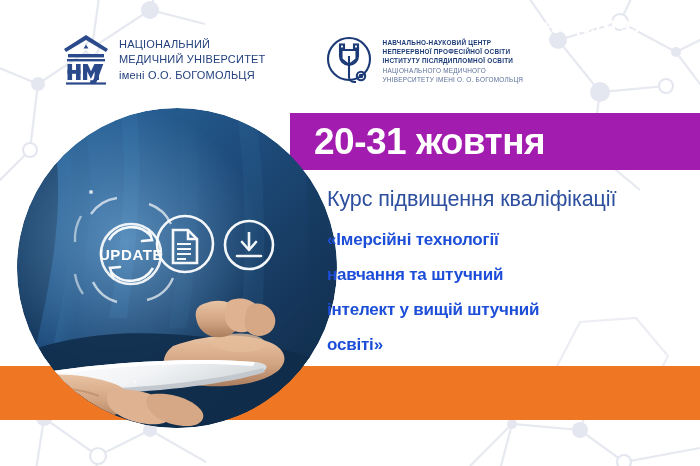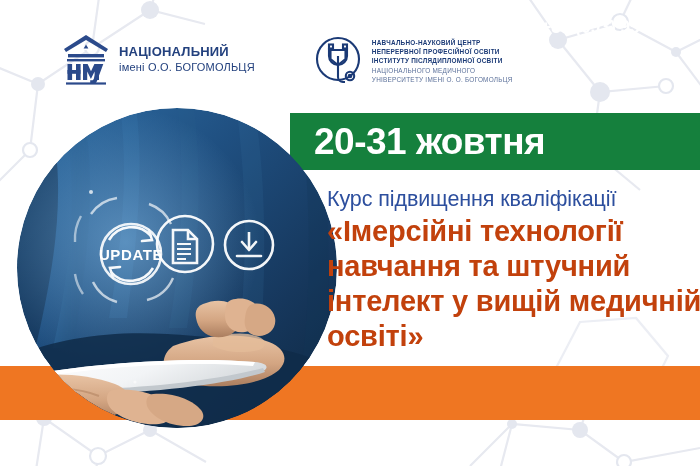--- a/index.html
+++ b/index.html
@@ -45,22 +45,22 @@
     flex: 0 0 auto;
     line-height: 0;
   }
   .nmu-text {
     display: flex;
     flex-direction: column;
     justify-content: center;
     color: #23417e;
   }
   .nmu-l1, .nmu-l2 {
-    font-size: 13px;
-    font-weight: 700;
+    font-size: 11px;
+    font-weight: 400;
     letter-spacing: 0.2px;
     line-height: 15.5px;
     white-space: nowrap;
   }
   .nmu-l3 {
     font-size: 11px;
     font-weight: 400;
     letter-spacing: 0.2px;
     line-height: 14px;
     white-space: nowrap;
@@ -101,21 +101,21 @@
   }
   .photo-circle svg { display: block; }
 
   
   .date-banner {
     position: absolute;
     left: 290px;
     top: 113px;
     width: 410px;
     height: 57px;
-    background: #15803d;
+    background: #a21caf;
     z-index: 2;
     display: flex;
     align-items: center;
   }
   .date-text {
     margin-left: 24px;
     color: #ffffff;
     font-size: 37px;
     font-weight: 700;
     letter-spacing: -0.5px;
@@ -133,26 +133,26 @@
   }
   .title-sub {
     color: #2d4f9e;
     font-size: 21.5px;
     font-weight: 400;
     line-height: 30px;
     letter-spacing: -0.1px;
     white-space: nowrap;
   }
   .title-main {
-    color: #c2410c;
-    font-size: 29px;
+    color: #1d4ed8;
+    font-size: 17px;
     font-weight: 700;
     line-height: 35px;
     letter-spacing: -0.2px;
-    margin-top: 0;
+    margin-top: 8px;
   }
   .title-main div { white-space: nowrap; }
 
   
   .orange-bar {
     position: absolute;
     left: 0;
     top: 366px;
     width: 700px;
     height: 54px;
@@ -253,20 +253,21 @@
             <rect x="5.5" y="37" width="13" height="3.8"></rect>
             <rect x="14" y="31" width="4.6" height="16"></rect>
             <path d="M21 31 h4.6 l3.4 7.2 l3.4 -7.2 h4.6 v16 h-4.4 v-8.4 l-3.6 7.2 h-0.2 l-3.6 -7.2 v8.4 h-4.2 z"></path>
             <path d="M36.5 31 h4.8 l-6.4 17.2 c-0.8 2.2 -2.4 2.8 -4.6 2.8 h-2.1 v-3.8 h1.6 c1 0 1.6 -0.3 1.9 -1.2 z"></path>
           </g>
           <rect x="4" y="49.4" width="40" height="2.2" fill="#2b4a8b"></rect>
         </svg>
       </span>
       <span class="nmu-text">
         <span class="nmu-l1">НАЦІОНАЛЬНИЙ</span>
+        <span class="nmu-l2">МЕДИЧНИЙ УНІВЕРСИТЕТ</span>
         <span class="nmu-l3">імені О.О. БОГОМОЛЬЦЯ</span>
       </span>
     </div>
 
     <div class="logo-block">
       <span class="logo-mark">
         <svg width="50" height="56" viewBox="0 0 50 56">
           <g fill="none" stroke="#1b3a76" stroke-width="2.1">
             <path d="M25 5 a21 21 0 1 0 0 42 a21 21 0 1 0 0 -42" stroke-width="2.1"></path>
             <path d="M16 15 v8 a9 9 0 0 0 18 0 v-8"></path>
@@ -403,21 +404,21 @@
         </g>
       </g>
     </svg>
   </div>
 
   <div class="title-block">
     <div class="title-sub">Курс підвищення кваліфікації</div>
     <div class="title-main">
       <div>«Імерсійні технології</div>
       <div>навчання та штучний</div>
-      <div>інтелект у вищій медичній</div>
+      <div>інтелект у вищій штучний</div>
       <div>освіті»</div>
     </div>
   </div>
 
   <div class="orange-inner">
 
     <div class="orange-item">
       <span class="icon-svg">
         <svg width="24" height="26" viewBox="0 0 24 26">
           <g fill="none" stroke="#ffffff" stroke-width="1.7">

